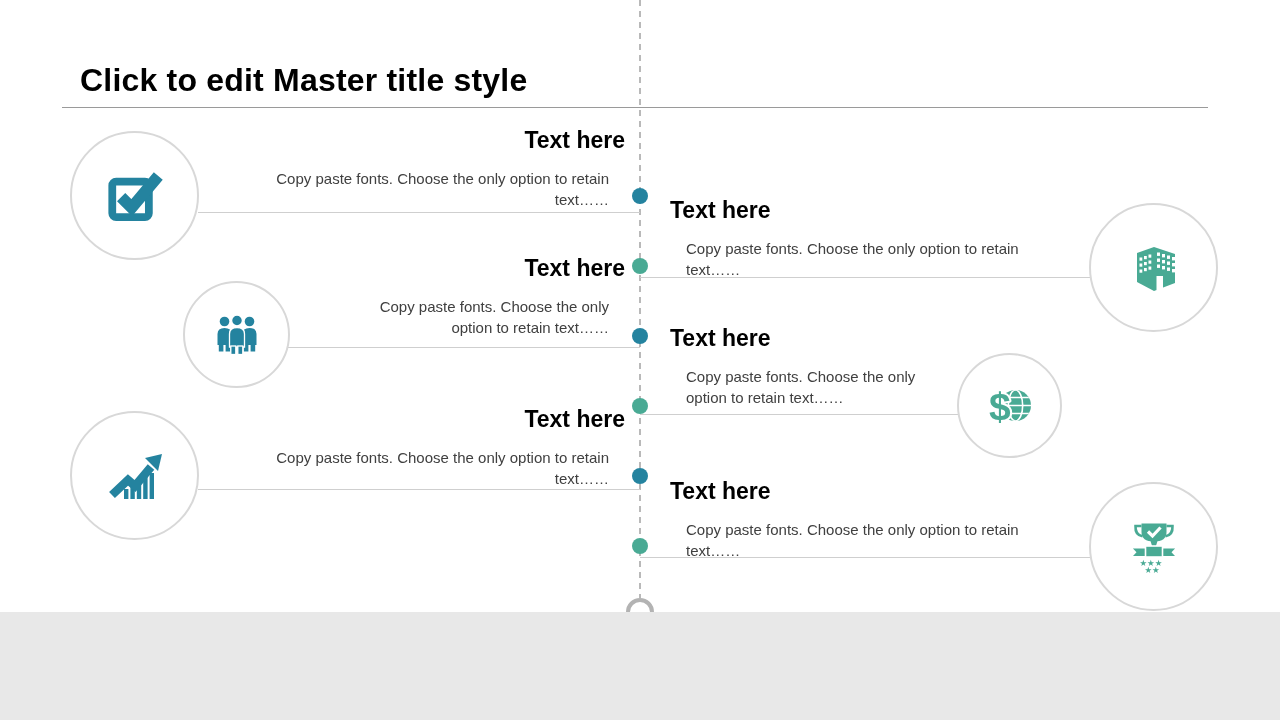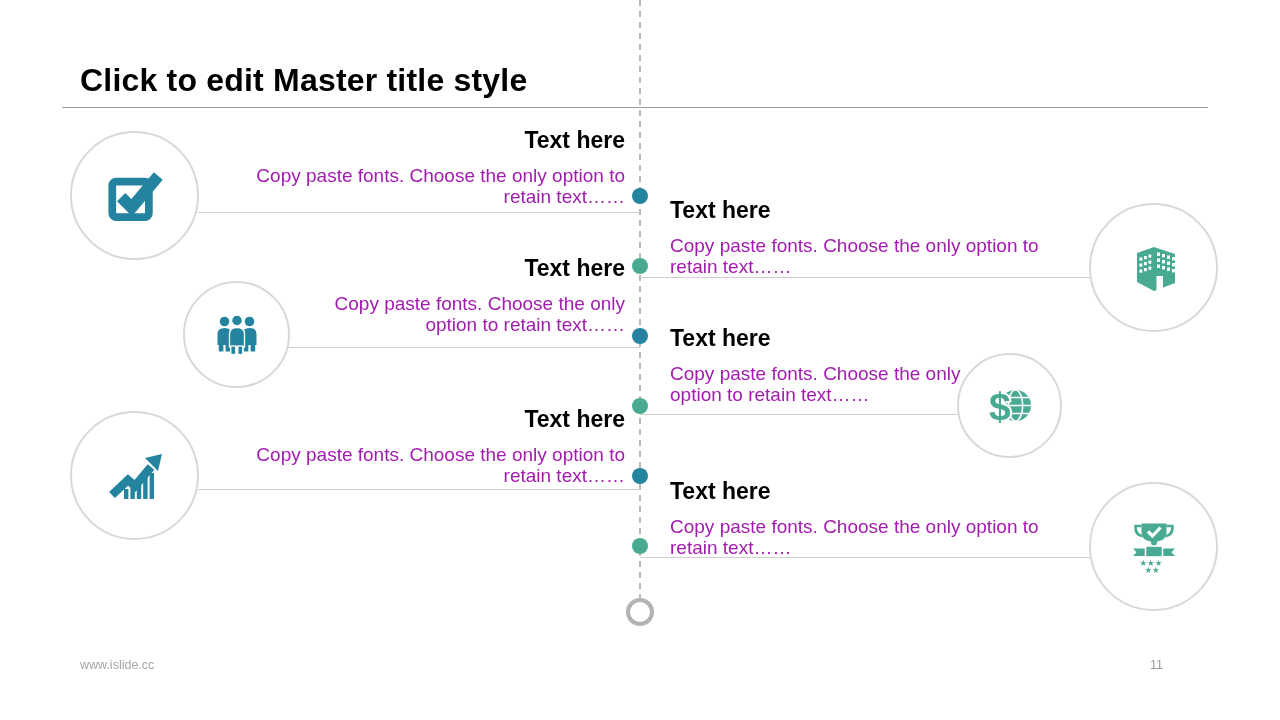--- a/index.html
+++ b/index.html
@@ -1,16 +1,16 @@
 <!DOCTYPE html>
 <html><head>
 <meta charset="utf-8">
 <style>
   html,body{margin:0;padding:0;background:#e8e8e8;}
-  .slide{position:relative;width:1280px;height:720px;background:#ffffff;overflow:hidden;
+  .slide{position:relative;width:1280px;height:612px;background:#ffffff;overflow:hidden;
          font-family:"Liberation Sans",sans-serif;}
   .slide *{box-sizing:border-box;}
 
   .title{position:absolute;left:80px;top:62px;margin:0;font-size:32px;font-weight:700;
          color:#000;letter-spacing:.2px;}
   .title-underline{position:absolute;left:62px;top:107px;width:1146px;height:1px;background:#9a9a9a;}
 
   .axis{position:absolute;left:639px;top:0;width:2px;height:598px;
         background:repeating-linear-gradient(to bottom,#b9b9b9 0 6px,transparent 6px 11px);}
   .end-ring{position:absolute;left:626px;top:598px;width:28px;height:28px;border:4px solid #b3b3b3;
@@ -21,21 +21,21 @@
 
   .conn{position:absolute;height:1px;background:#cfcfcf;z-index:1;}
 
   .circle{position:absolute;background:#fff;border:2px solid #d8d8d8;border-radius:50%;
           display:flex;align-items:center;justify-content:center;z-index:2;}
   .c-big{width:129px;height:129px;}
   .c-mid{width:107px;height:107px;}
 
   .tblock{position:absolute;z-index:2;}
   .tblock h3{margin:0 0 13px 0;font-size:23px;font-weight:700;color:#000;line-height:24px;}
-  .tblock p{margin:0;font-size:19px;color:#a21caf;line-height:21px;}
+  .tblock p{margin:16px;font-size:15px;color:#404040;line-height:21px;}
   .t-left{text-align:right;}
   .t-right{text-align:left;}
 
   .footer-url{position:absolute;left:80px;top:658px;font-size:12.5px;color:#a6a6a6;}
   .page-num{position:absolute;left:1150px;top:658px;width:50px;
             font-size:12.5px;color:#9a9a9a;}
 </style>
 </head>
 <body>
 

